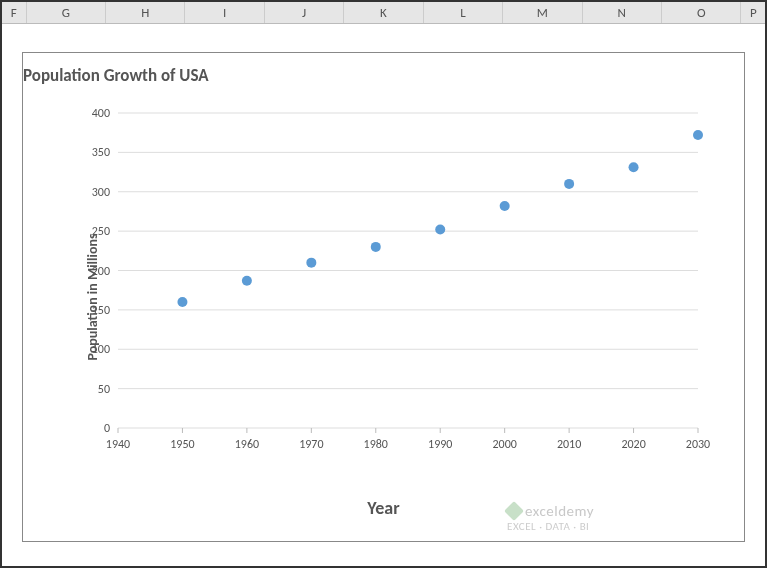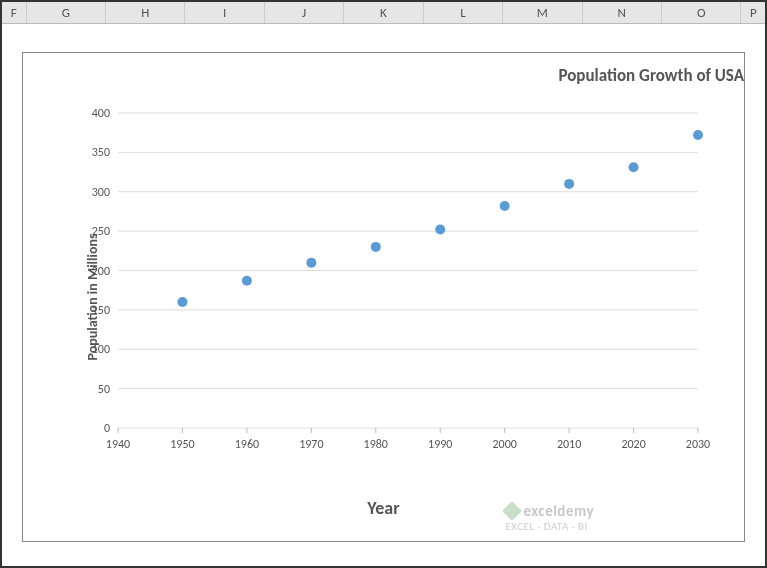--- a/index.html
+++ b/index.html
@@ -35,21 +35,21 @@
   .chart-container {
     position: absolute;
     left: 20px;
     top: 28px;
     width: 723px;
     height: 490px;
     border: 1px solid #888;
     background: #fff;
   }
   .chart-title {
-    text-align: right;
+    text-align: left;
     font-size: 17px;
     font-weight: bold;
     color: #555;
     padding-top: 12px;
   }
   .plot-wrap {
     position: absolute;
     left: 40px;
     top: 55px;
     width: 650px;
@@ -81,21 +81,21 @@
   .axis-line { stroke: #bbb; stroke-width: 1; }
   .data-point { fill: #5b9bd5; }
   .watermark {
     position: absolute;
     bottom: 8px;
     right: 150px;
     font-size: 11px;
     color: #ccc;
     letter-spacing: 0.5px;
   }
-  .watermark .brand { font-size: 15px; font-weight: 700; color: #c8c8c8; }
+  .watermark .brand { font-size: 15px; font-weight: 400; color: #c8c8c8; }
   .watermark .wm-icon { display:inline-block; width:14px; height:14px; background:#c8e0c8; transform: rotate(45deg); margin-right:4px; vertical-align:-2px; border-radius:2px; }
 </style>
 </head>
 <body>
 
 <div class="col-headers">
     <div class="col-header">F</div>
     <div class="col-header">G</div>
     <div class="col-header">H</div>
     <div class="col-header">I</div>

